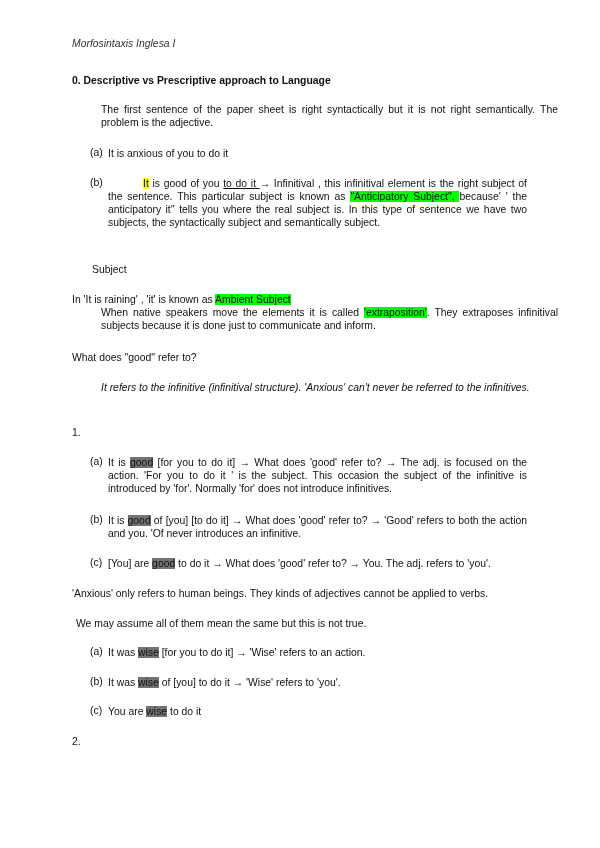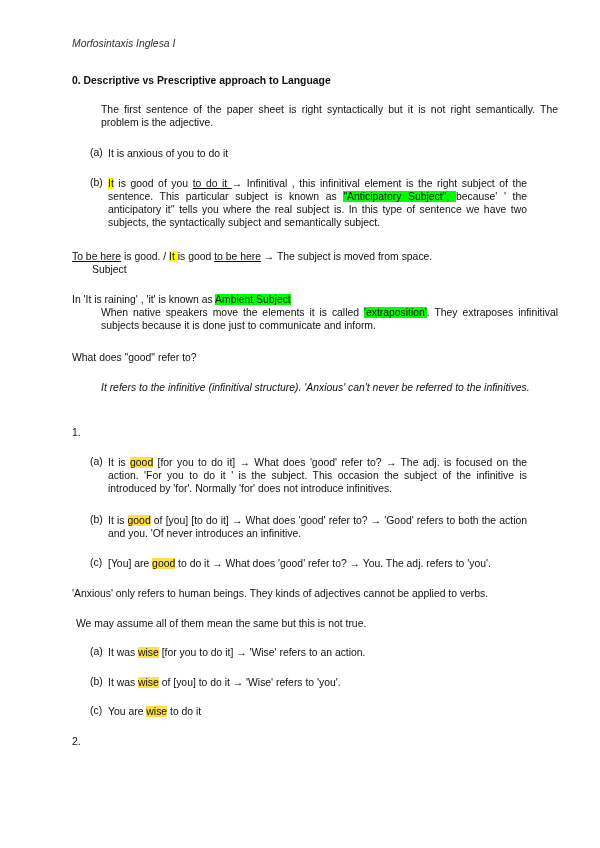--- a/index.html
+++ b/index.html
@@ -5,23 +5,23 @@
     html, body { margin: 0; padding: 0; background: #ffffff; }
     body {
       width: 600px; height: 848px; overflow: hidden; position: relative;
       font-family: "Liberation Sans", sans-serif; color: #111; font-size: 10.4px;
     }
     .page { position: absolute; left: 0; top: 0; width: 600px; height: 628px; }
     .line { position: absolute; white-space: nowrap; line-height: 13px; }
     .just { white-space: normal; text-align: justify; text-align-last: left; margin-left: 29px; }
     .hdr { left: 72px; top: 37px; font-style: italic; color: #333; }
     .title { left: 72px; top: 74px; font-weight: bold; }
-    .hl-y { background: #ffff00; }
+    .hl-y { background: #ffff00; margin-left: 35px; }
     .hl-g { background: #00ff00; }
-    .hl-o { background: #fde047; }
+    .hl-o { background: #737373; }
     .u { text-decoration: underline; }
     .item { position: absolute; left: 90px; width: 437px; }
     .item .lab { position: absolute; left: 0; top: 0; }
     .item .txt { margin-left: 18px; text-align: justify; line-height: 13px; }
     p { margin: 0; }
   </style>
 </head>
 <body>
 
 <div class="page">
@@ -35,21 +35,20 @@
   <div class="item" style="top:147px;">
     <span class="lab">(a)</span>
     <p class="txt">It is anxious of you to do it</p>
   </div>
 
   <div class="item" style="top:177px;">
     <span class="lab">(b)</span>
     <p class="txt"><span class="hl-y">It</span><span> is good of you </span><span class="u">to do it </span><span>→ Infinitival , this infinitival element is the right subject of the sentence. This particular subject is known as </span><span class="hl-g">"Anticipatory Subject", </span><span>because' ' the anticipatory it'' tells you where the real subject is. In this type of sentence we have two subjects, the syntactically subject and semantically subject.</span></p>
   </div>
 
-  <div class="line" style="left:72px; top:250px;"><span class="u">To be here</span><span> is good. / </span><span class="hl-y"> It </span><span> is good </span><span class="u">to be here</span><span> → The subject is moved from space.</span></div>
   <div class="line" style="left:92px; top:263px;">Subject</div>
 
   <div class="line" style="left:72px; top:293px;"><span>In 'It is raining' , 'it' is known as </span><span class="hl-g">Ambient Subject</span></div>
 
   <p class="line just" style="left:72px; top:306px; width:457px;"><span>When native speakers move the elements it is called </span><span class="hl-g">'extraposition'</span><span>. They extraposes infinitival subjects because it is done just to communicate and inform.</span></p>
 
   <div class="line" style="left:72px; top:351px;">What does "good" refer to?</div>
 
   <p class="line just" style="left:72px; top:381px; width:457px;font-style:italic;">It refers to the infinitive (infinitival structure). 'Anxious' can't never be referred to the infinitives.</p>
 

